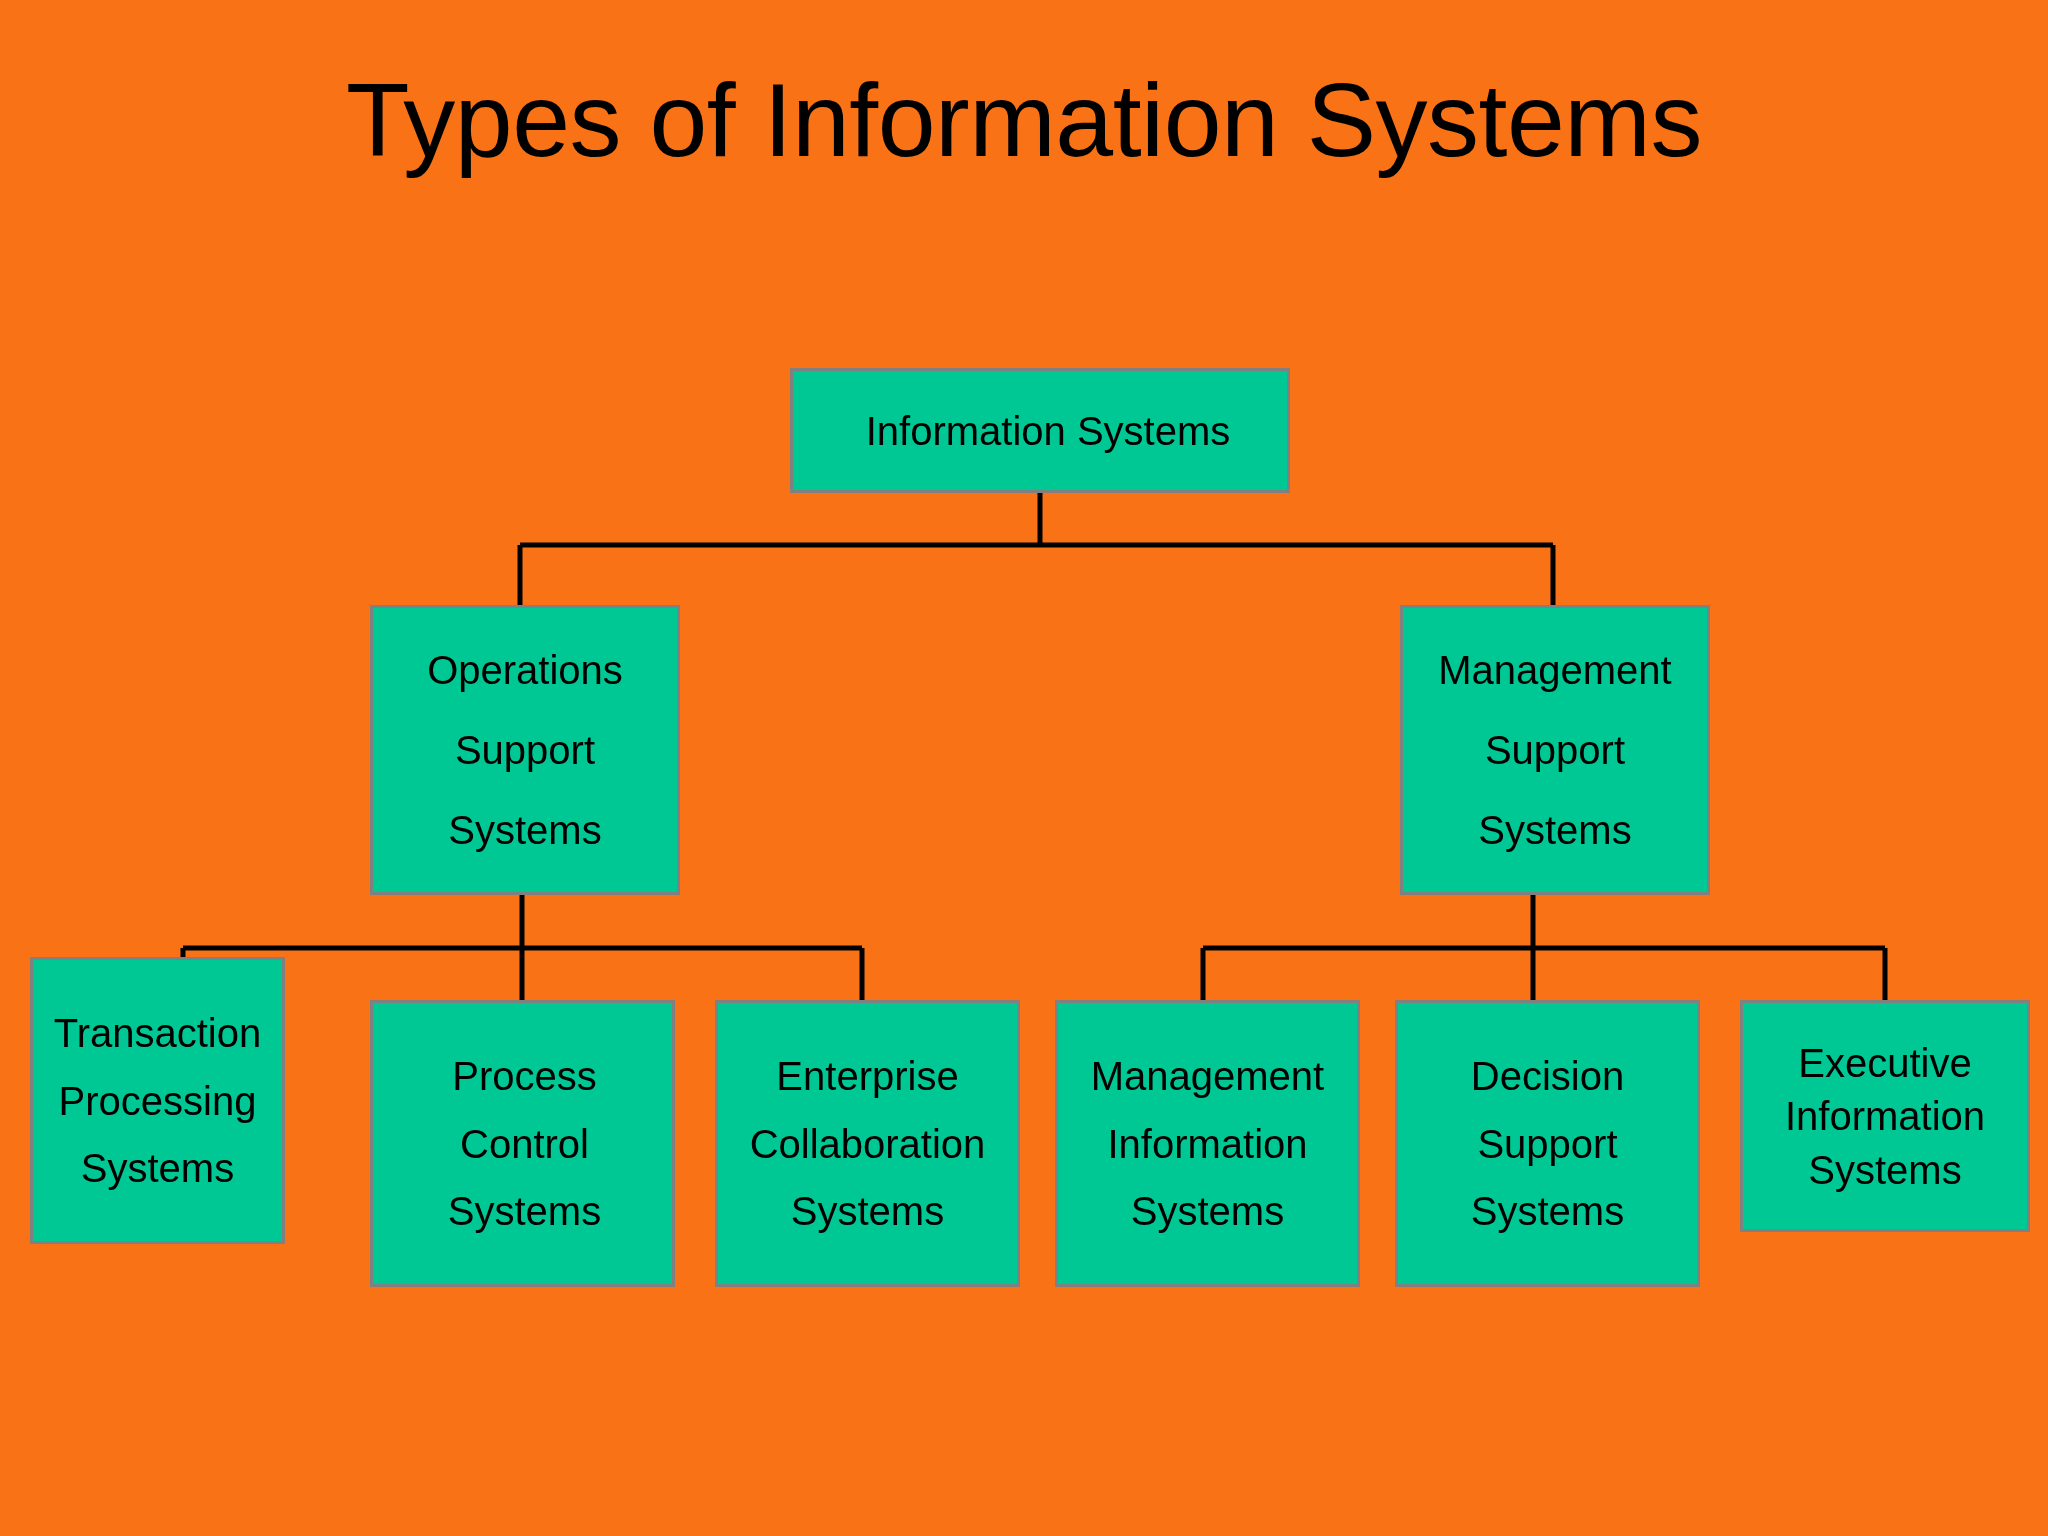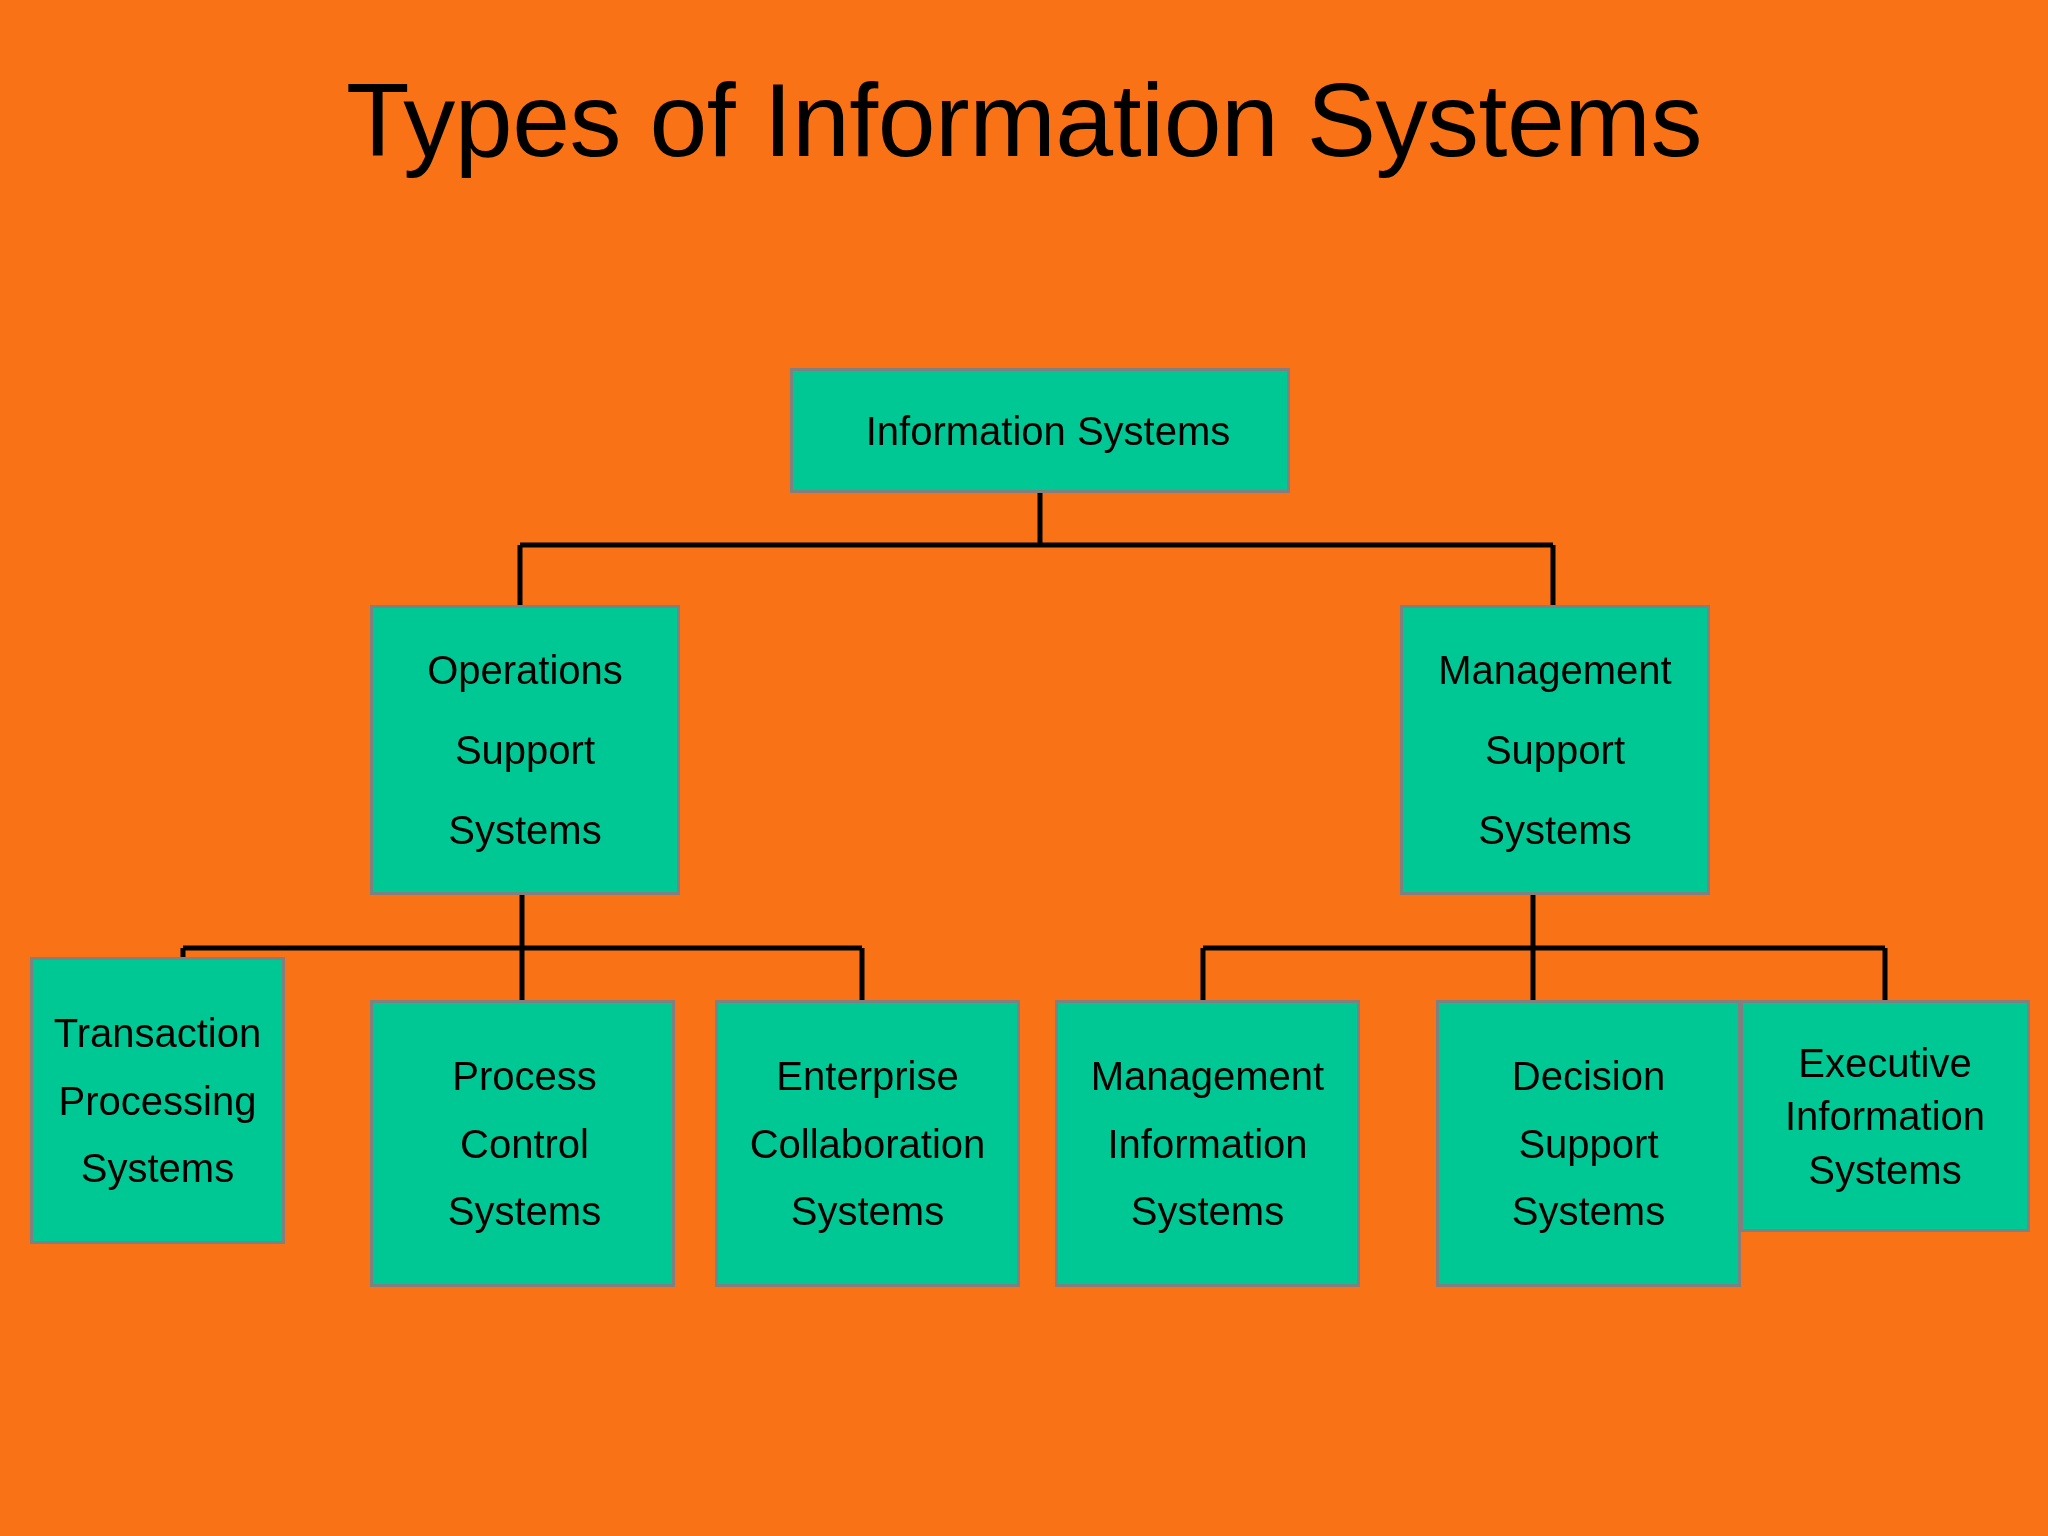--- a/index.html
+++ b/index.html
@@ -169,21 +169,21 @@
       <span class="line">Collaboration</span>
       <span class="line">Systems</span>
     </div>
 
     <div class="node level3" id="node-mis" style="background: rgb(0, 200, 148); border-color: rgb(128, 128, 128); color: rgb(0, 0, 0);">
       <span class="line">Management</span>
       <span class="line">Information</span>
       <span class="line">Systems</span>
     </div>
 
-    <div class="node level3" id="node-dss" style="background: rgb(0, 200, 148); border-color: rgb(128, 128, 128); color: rgb(0, 0, 0); margin-left: 41px;">
+    <div class="node level3" id="node-dss" style="background: rgb(0, 200, 148); border-color: rgb(128, 128, 128); color: rgb(0, 0, 0);">
       <span class="line">Decision</span>
       <span class="line">Support</span>
       <span class="line">Systems</span>
     </div>
 
     <div class="node level3" id="node-eis" style="background: rgb(0, 200, 148); border-color: rgb(128, 128, 128); color: rgb(0, 0, 0);">
       <span class="line">Executive</span>
       <span class="line">Information</span>
       <span class="line">Systems</span>
     </div>

